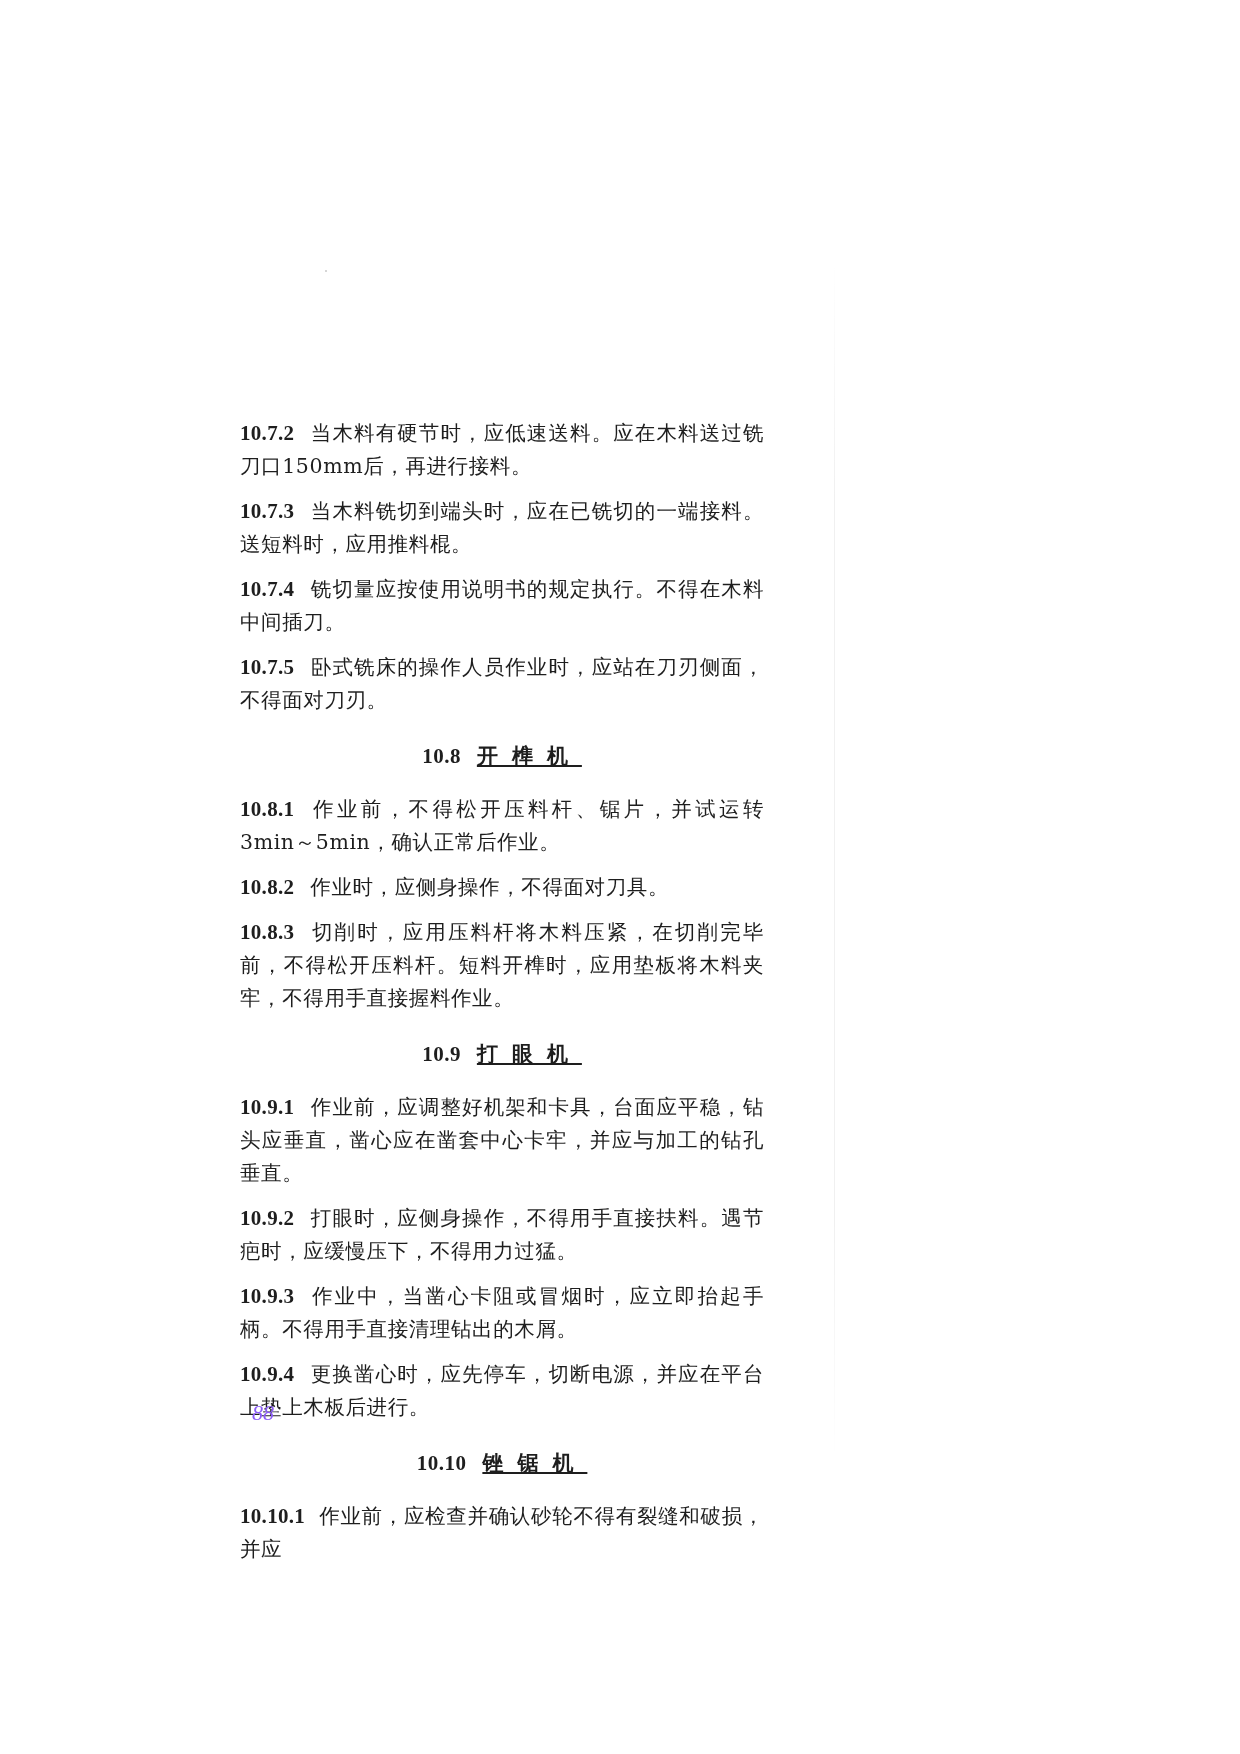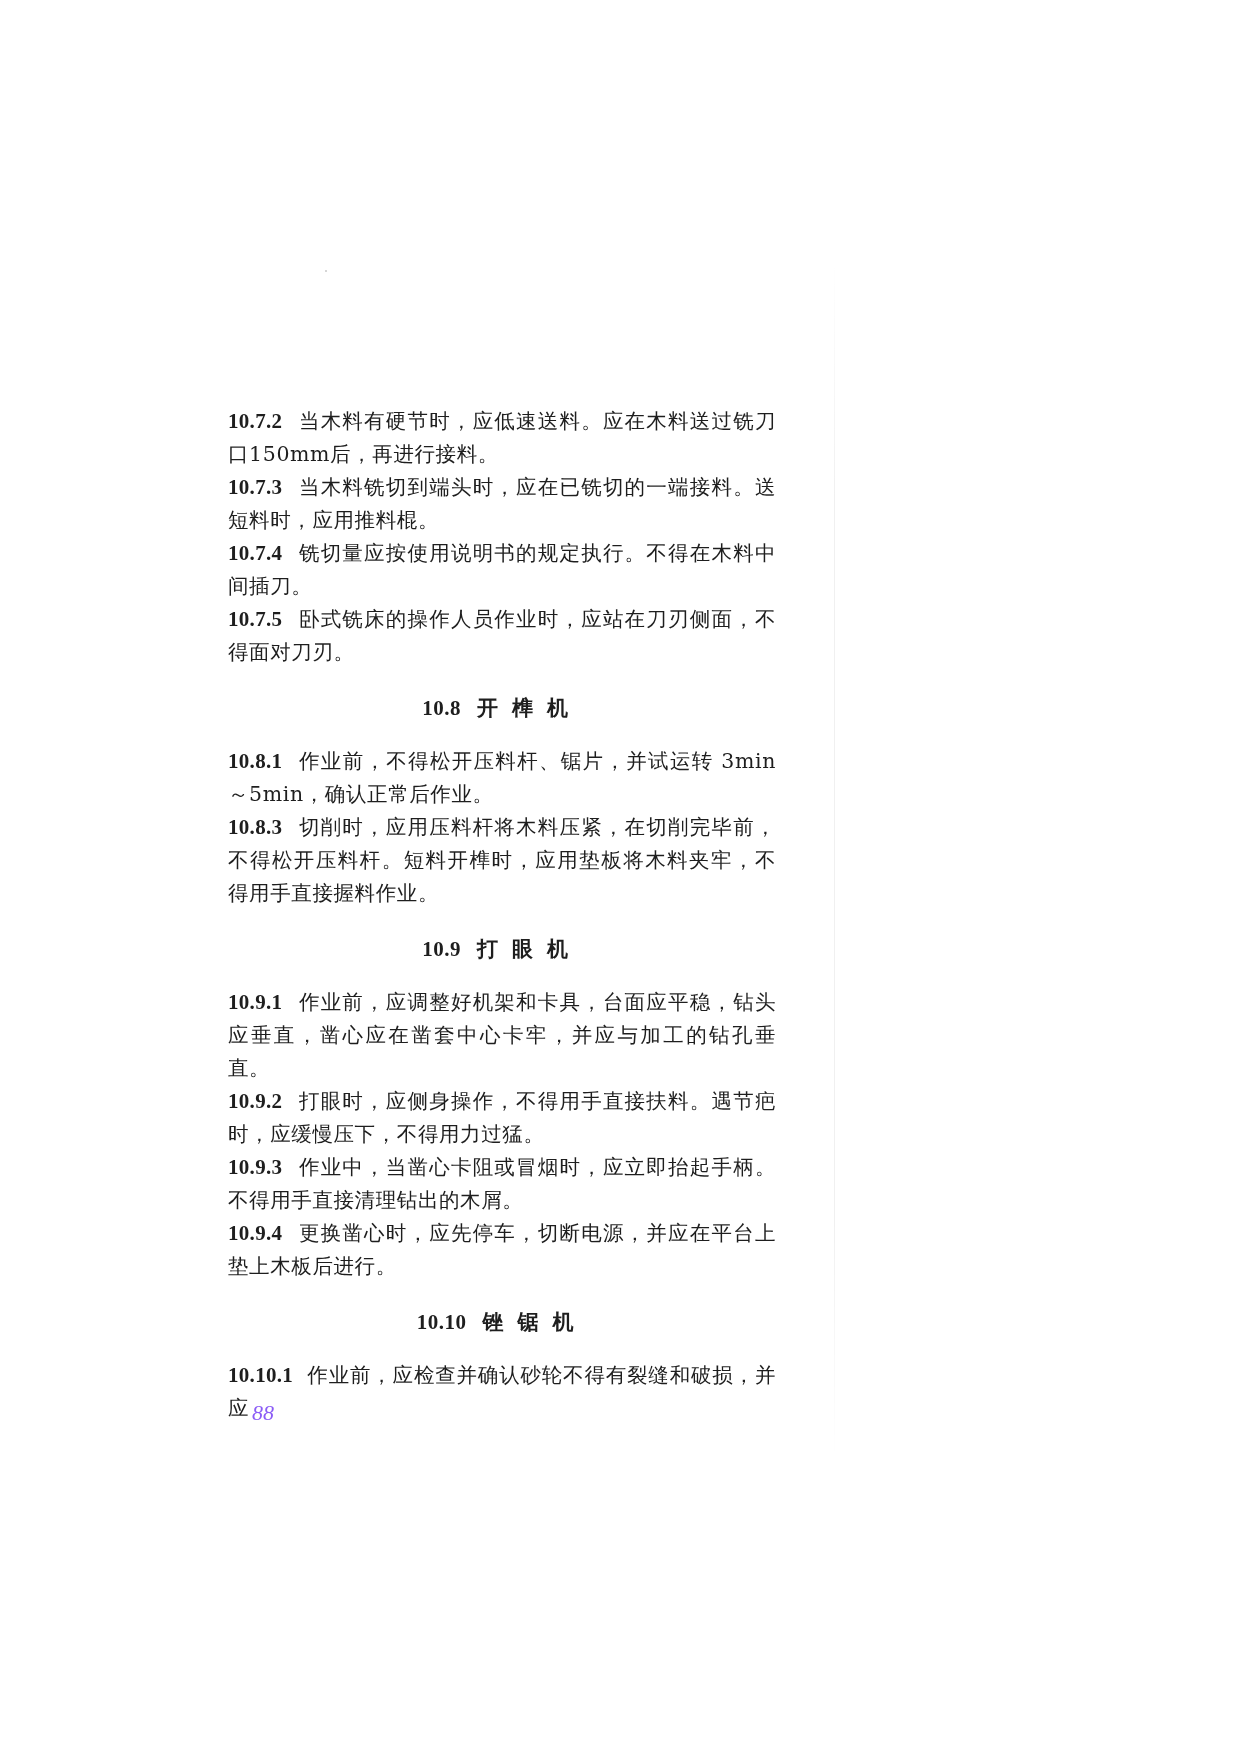--- a/index.html
+++ b/index.html
@@ -32,21 +32,21 @@
     }
     .content {
       position: absolute;
       left: 228px;
       top: 405px;
       width: 548px;
     }
     .clause {
       font-size: 20.5px;
       line-height: 33px;
-      margin: 0;
+      margin: 12px;
       letter-spacing: 0.6px;
       text-align: justify;
       text-align-last: left;
     }
     .clause-num {
       font-family: "Liberation Serif", "DejaVu Serif", serif;
       font-weight: bold;
       font-size: 21px;
       letter-spacing: 0.3px;
       margin-right: 16px;
@@ -59,20 +59,21 @@
       line-height: 33px;
       margin: 22px 0 20px 0;
       letter-spacing: 0.5px;
     }
     .section-heading .sec-num {
       font-family: "Liberation Serif", "DejaVu Serif", serif;
       margin-right: 16px;
     }
     .section-heading .sec-title {
       letter-spacing: 14px;
+      text-decoration: underline;
     }
     .page-number {
       position: absolute;
       left: 252px;
       top: 1400px;
       font-family: "Liberation Serif", "DejaVu Serif", serif;
       font-style: italic;
       font-size: 22px;
       color: #8b5cf6;
     }
@@ -91,20 +92,21 @@
   <p class="clause"><span class="clause-num">10.7.3</span><span>当木料铣切到端头时，应在已铣切的一端接料。送短料时，应用推料棍。</span></p>
 
   <p class="clause"><span class="clause-num">10.7.4</span><span>铣切量应按使用说明书的规定执行。不得在木料中间插刀。</span></p>
 
   <p class="clause"><span class="clause-num">10.7.5</span><span>卧式铣床的操作人员作业时，应站在刀刃侧面，不得面对刀刃。</span></p>
 
   <div class="section-heading"><span class="sec-num">10.8</span><span class="sec-title">开榫机</span></div>
 
   <p class="clause"><span class="clause-num">10.8.1</span><span>作业前，不得松开压料杆、锯片，并试运转 3min～5min，确认正常后作业。</span></p>
 
+  <p class="clause"><span class="clause-num">10.8.2</span><span>作业时，应侧身操作，不得面对刀具。</span></p>
 
   <p class="clause"><span class="clause-num">10.8.3</span><span>切削时，应用压料杆将木料压紧，在切削完毕前，不得松开压料杆。短料开榫时，应用垫板将木料夹牢，不得用手直接握料作业。</span></p>
 
 
   <div class="section-heading"><span class="sec-num">10.9</span><span class="sec-title">打眼机</span></div>
 
   <p class="clause"><span class="clause-num">10.9.1</span><span>作业前，应调整好机架和卡具，台面应平稳，钻头应垂直，凿心应在凿套中心卡牢，并应与加工的钻孔垂直。</span></p>
 
   <p class="clause"><span class="clause-num">10.9.2</span><span>打眼时，应侧身操作，不得用手直接扶料。遇节疤时，应缓慢压下，不得用力过猛。</span></p>
 

